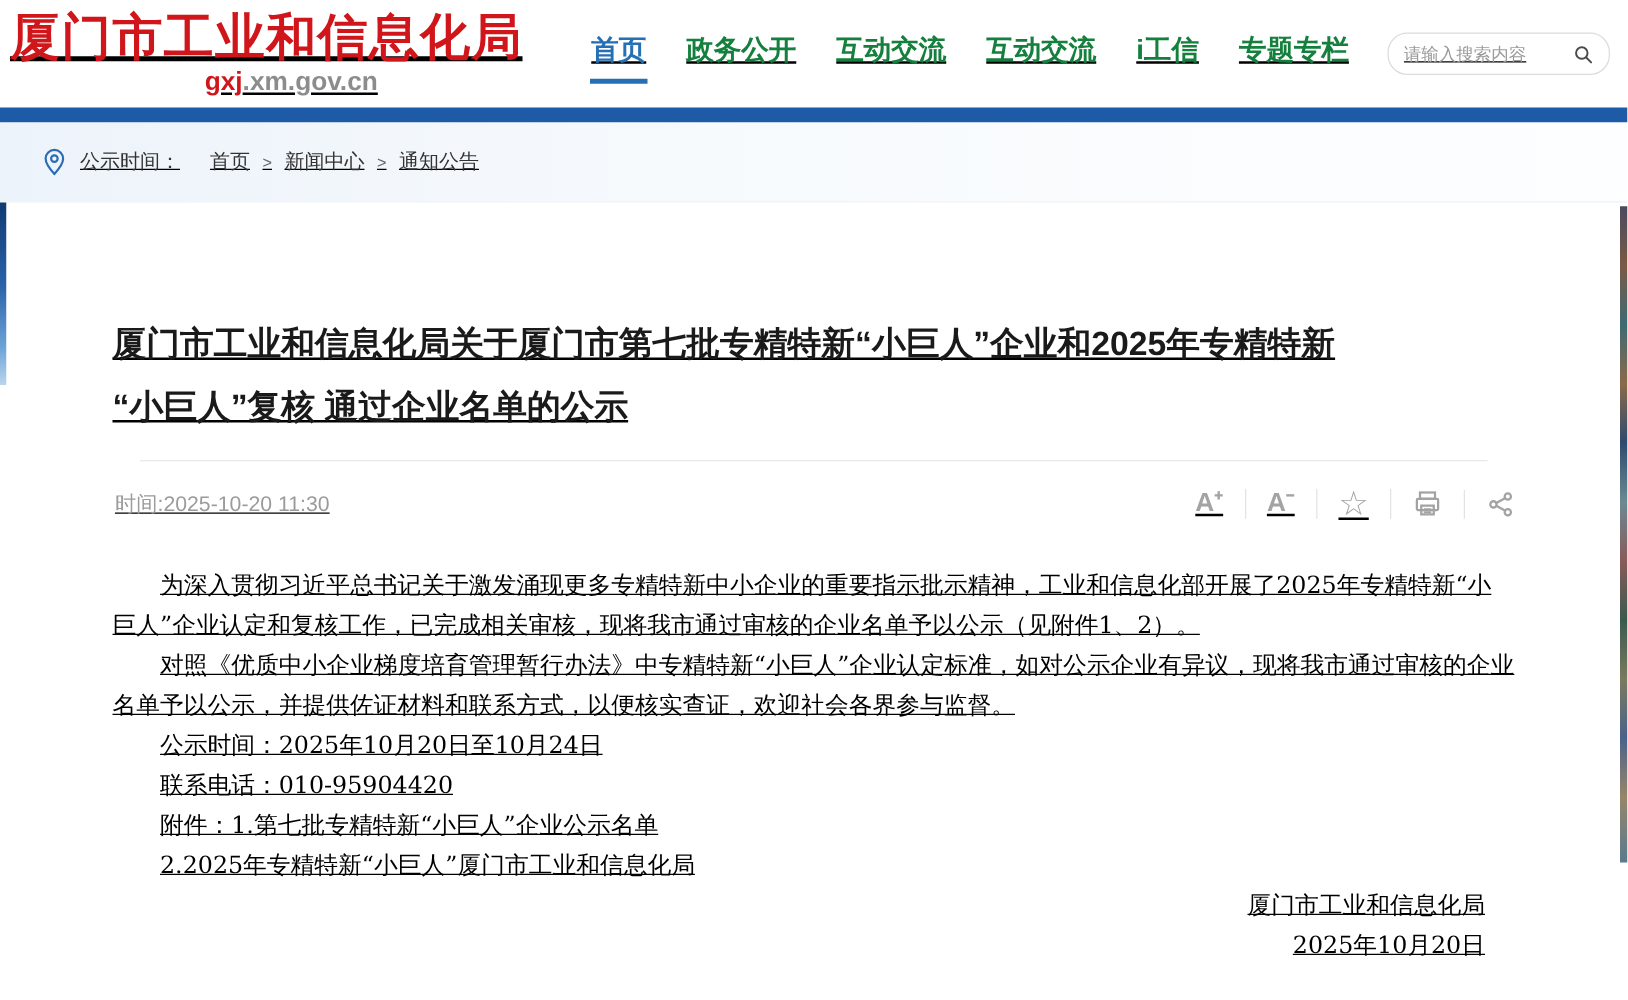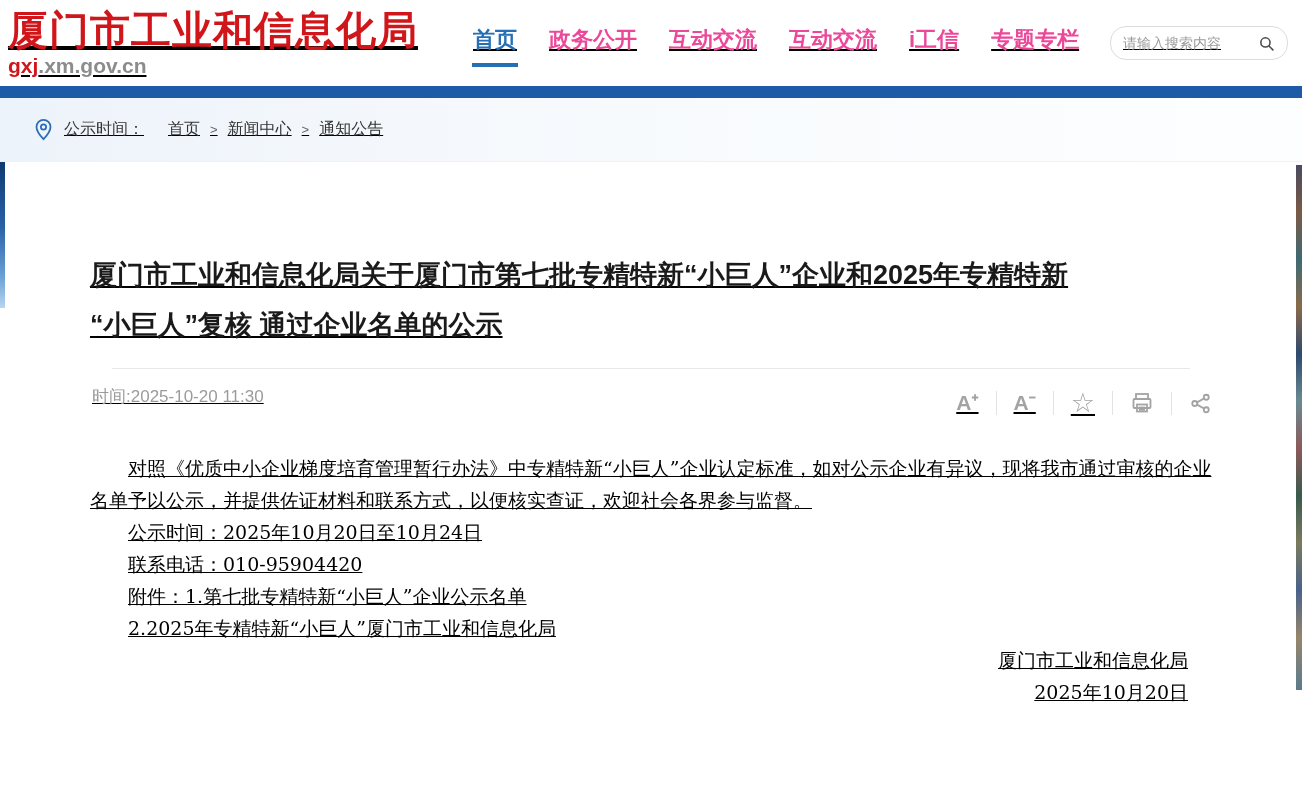--- a/index.html
+++ b/index.html
@@ -5,25 +5,25 @@
   * { margin:0; padding:0; box-sizing:border-box; }
   html,body { width:1302px; height:800px; overflow:hidden; background:#fff; }
   body { font-family:"Liberation Sans", sans-serif; }
   .page { position:relative; width:1302px; height:800px; background:#fff;text-decoration:underline; }
 
   
   .header { height:86px; display:flex; align-items:center; background:#fff; padding-left:8px; }
   .logo { width:450px; flex:0 0 auto; cursor:pointer; }
   .logo-title { font-family:"DejaVu Serif","Liberation Serif",serif; font-weight:bold;
                 font-size:40px; line-height:44px; color:#d0161b; letter-spacing:1px; white-space:nowrap; }
-  .logo-domain { font-size:21px; font-weight:bold; color:#8c8c8c; line-height:24px; margin-top:2px; }
+  .logo-domain { font-size:21px; font-weight:bold; color:#8c8c8c; line-height:24px; margin-top:2px;text-align:center; }
   .logo-domain .prefix { color:#d0161b; }
 
   .nav { display:flex; align-items:center; gap:30px; margin-left:14px; }
-  .nav-item { font-size:22px; font-weight:bold; color:#ec4899; cursor:pointer;
+  .nav-item { font-size:22px; font-weight:bold; color:#15803d; cursor:pointer;
               padding:6px 1px 8px; border-bottom:4px solid transparent; white-space:nowrap; }
   .nav-item.active { color:#2570b5; border-bottom-color:#2570b5; }
 
   .search { margin-left:auto; margin-right:14px; width:178px; height:31px; border:1px solid #dcdcdc;
             border-radius:16px; display:flex; align-items:center; padding:16px 12px; background:#fff; }
   .search input { border:none; outline:none; flex:1; font-size:14px; color:#555; width:110px;
                   font-family:"Liberation Sans", sans-serif; background:transparent; }
   .search input::placeholder { color:#9b9b9b; }
   .search .mag { flex:0 0 auto; display:flex; cursor:pointer; }
 
@@ -39,21 +39,21 @@
   .crumb-link { color:#333; cursor:pointer; margin:0 10px; }
   .crumb-link:first-of-type { margin-left:0; }
   .crumb-sep { color:#666; font-size:13px; }
 
   
   .article { position:relative; background:#fff; padding:0 90px; height:638px; }
   .article-title { margin-top:88px; text-align:left; font-size:27px; font-weight:bold;
                    color:#1a1a1a; line-height:50px; }
   .divider { border:none; border-top:1px solid #e8e8e8; margin:18px 22px 0; }
 
-  .meta-row { display:flex; justify-content:space-between; margin-top:16px; height:36px; }
+  .meta-row { display:flex; justify-content:space-between; align-items:center; margin-top:16px; height:36px; }
   .meta-time { color:#9b9b9b; font-size:17px; padding-left:2px; }
   .tools { display:flex; align-items:center; color:#a3a3a3; }
   .tool { display:flex; align-items:center; justify-content:center; padding:0 17px; cursor:pointer;
           font-size:21px; font-weight:bold; color:#a3a3a3; line-height:24px; }
   .tool + .tool { border-left:1px solid #e3e3e3; }
   .tool .star-glyph { font-size:27px; font-weight:normal; line-height:24px; }
   .tool svg { display:block; }
   .tools .last { padding-right:0; }
 
   .article-body { margin-top:31px; font-family:"DejaVu Serif","Liberation Serif",serif;
@@ -148,20 +148,21 @@
             <circle cx="6" cy="12" r="2.6"></circle>
             <circle cx="18" cy="18.5" r="2.6"></circle>
             <line x1="8.4" y1="10.8" x2="15.6" y2="6.8"></line>
             <line x1="8.4" y1="13.2" x2="15.6" y2="17.2"></line>
           </svg>
         </span>
       </div>
     </div>
 
     <div class="article-body">
+      <p>为深入贯彻习近平总书记关于激发涌现更多专精特新中小企业的重要指示批示精神，工业和信息化部开展了2025年专精特新“小巨人”企业认定和复核工作，已完成相关审核，现将我市通过审核的企业名单予以公示（见附件1、2）。</p>
       <p>对照《优质中小企业梯度培育管理暂行办法》中专精特新“小巨人”企业认定标准，如对公示企业有异议，现将我市通过审核的企业名单予以公示，并提供佐证材料和联系方式，以便核实查证，欢迎社会各界参与监督。</p>
       <p>公示时间：2025年10月20日至10月24日</p>
       <p>联系电话：010-95904420</p>
       <p>附件：1.第七批专精特新“小巨人”企业公示名单</p>
       <p>2.2025年专精特新“小巨人”厦门市工业和信息化局</p>
       <p class="signature">厦门市工业和信息化局</p>
       <p class="signature">2025年10月20日</p>
     </div>
   </div>
 

